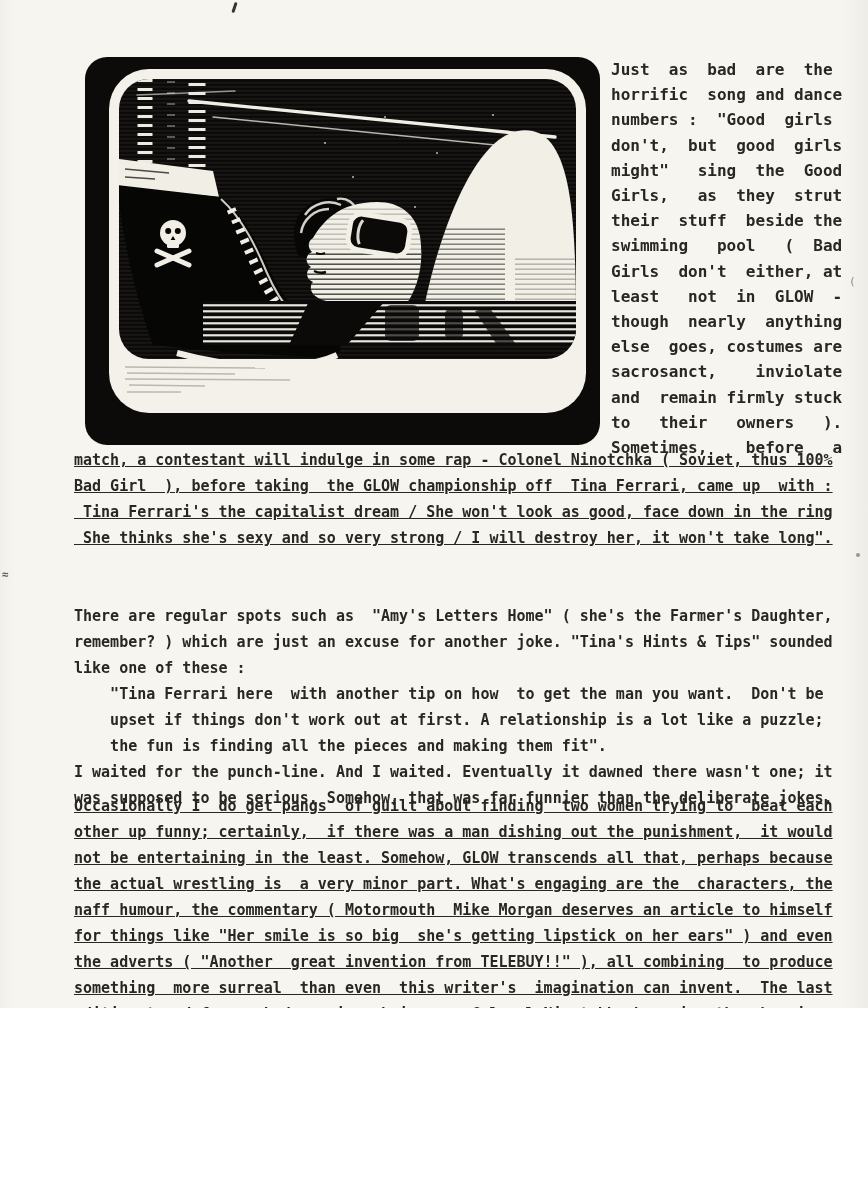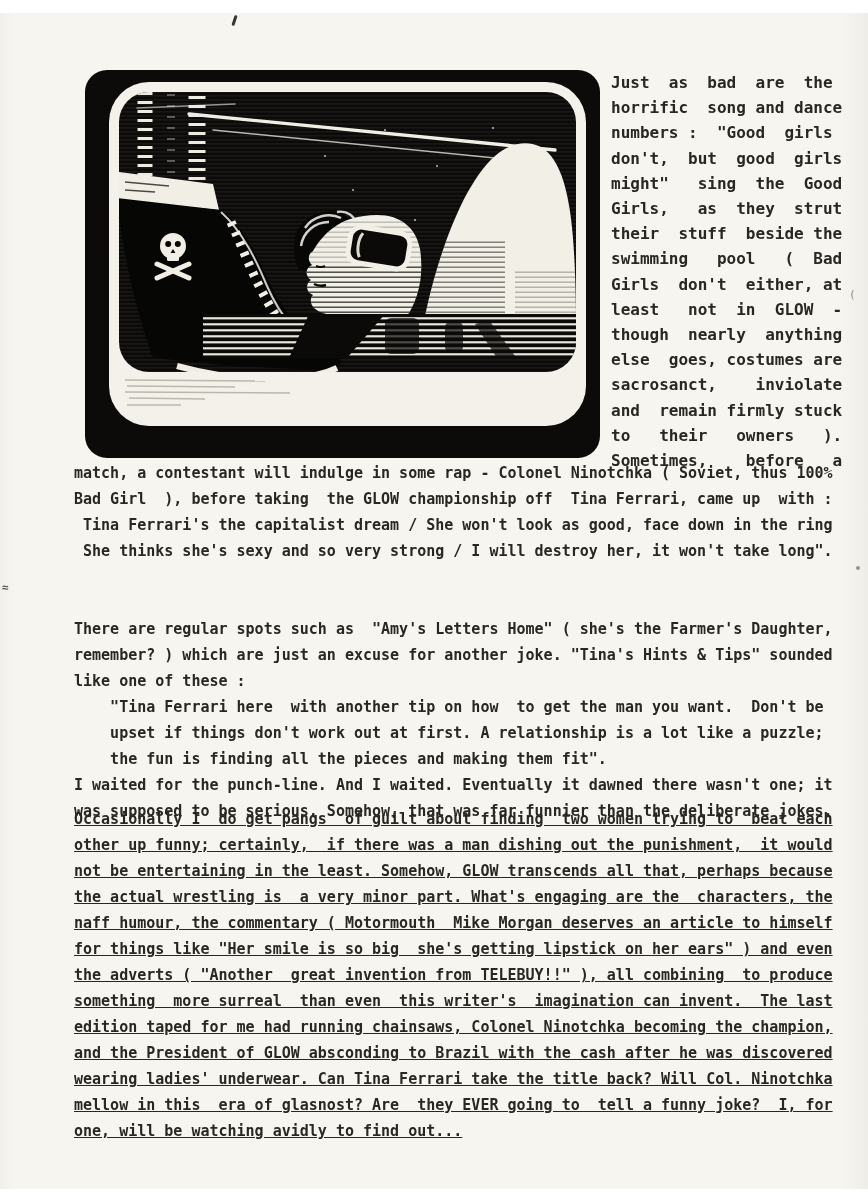--- a/index.html
+++ b/index.html
@@ -1,39 +1,38 @@
 <!DOCTYPE html>
 <html><head>
 <meta charset="utf-8">
 <style>
   html,body{margin:0;padding:0;}
   .page{
     position:relative;
-    width:868px;height:1176px;
+    width:868px;height:1008px;
     background:
       linear-gradient(90deg, #f1efe9 0px, #f6f5f0 14px, #f6f5f0 840px, #efede7 868px),
       #f6f5f0;
     overflow:hidden;
     font-family:"DejaVu Sans Mono", monospace;
     color:#27241f;
-    margin-top:13px;
   }
   pre{margin:0;white-space:pre;}
   .tv{position:absolute;left:85px;top:57px;width:515px;height:388px;}
   .col{
     position:absolute;left:611px;top:57px;
     font:700 16px/25.2px "DejaVu Sans Mono", monospace;
     color:#2a2721;
   }
   .para{
     position:absolute;left:74px;
     font:700 15px/26px "DejaVu Sans Mono", monospace;
     color:#2a2721;
   }
-  .p1{top:447px;}
+  .p1{top:447px;text-decoration:underline;}
   .p2{top:603px;}
   .p3{top:793px;text-decoration:underline;}
   .bottom-bar{
     position:absolute;left:95px;top:1192px;width:668px;height:7px;
     background:linear-gradient(90deg,#3a3731 0%, #211f1b 15%, #2b2823 40%, #1d1b17 70%, #39352e 92%, #555047 100%);
     border-radius:2px;
   }
   .mark-top{
     position:absolute;left:233px;top:2px;width:3px;height:11px;
     background:#3a362f;transform:rotate(18deg);border-radius:2px;

